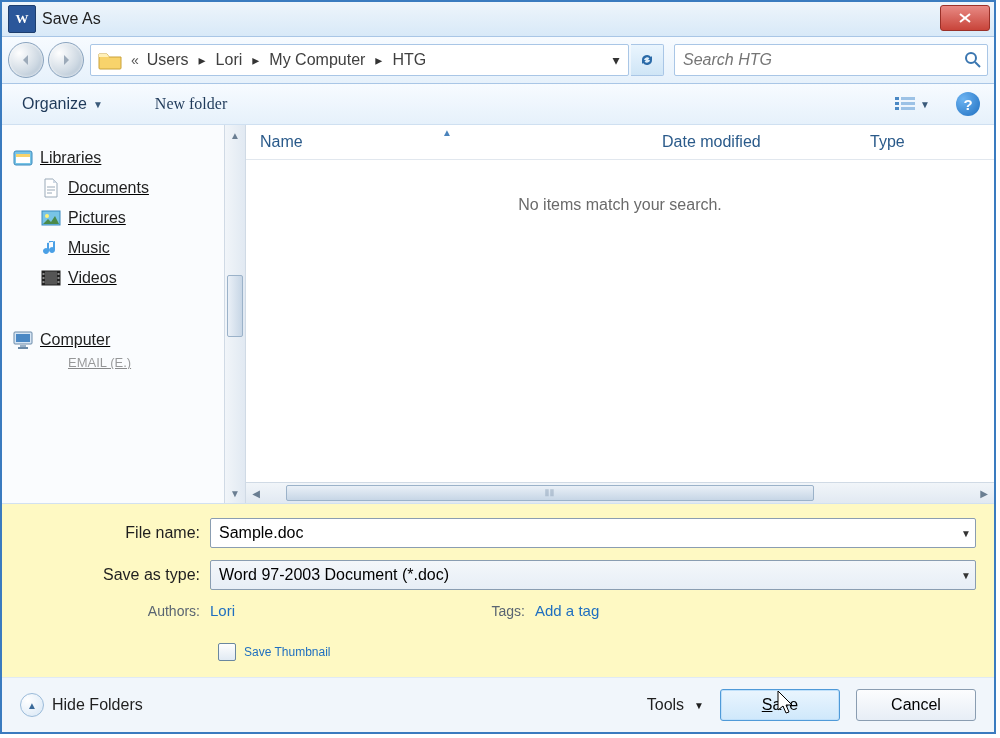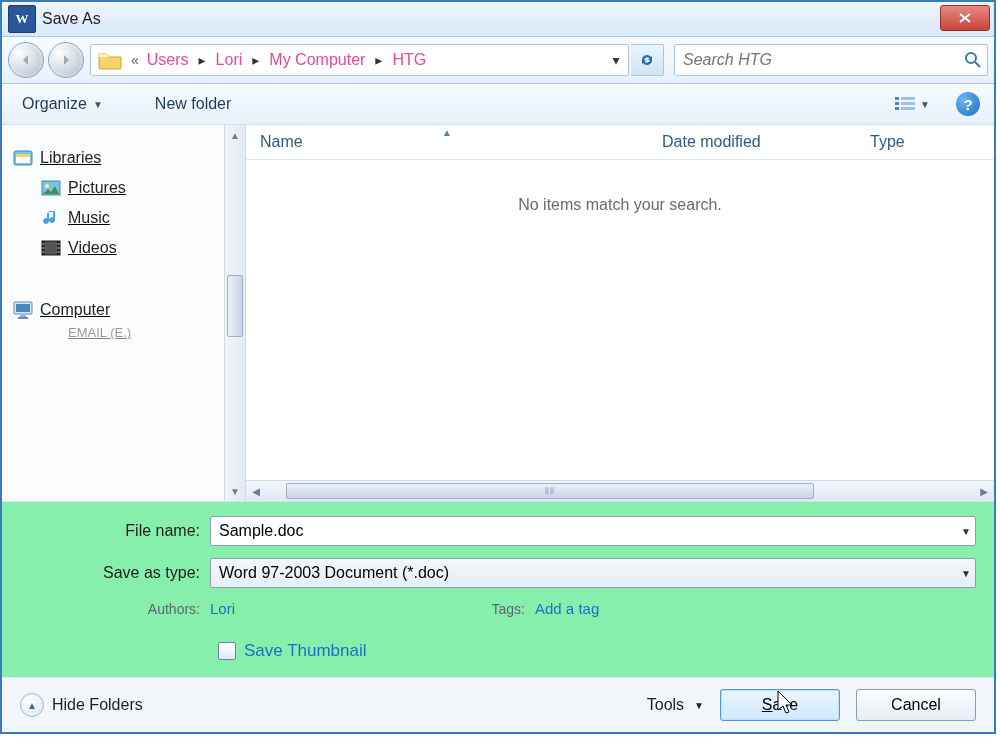--- a/index.html
+++ b/index.html
@@ -11,33 +11,33 @@
   .title-text{font-size:16px;color:#1f1f1f;}
   .close-btn{position:absolute;right:4px;top:3px;width:48px;height:24px;background:linear-gradient(to bottom,#e88a84,#c8443a);border:1px solid #9a3028;border-radius:3px;display:flex;align-items:center;justify-content:center;}
   .close-btn svg{stroke:#fff;stroke-width:2;}
   
   .navrow{height:46px;background:linear-gradient(to bottom,#f7fbff,#e6f1fb);display:flex;align-items:center;padding:0 6px;border-bottom:1px solid #a9c6e6;gap:4px;}
   .navcircle{width:34px;height:34px;border-radius:50%;background:radial-gradient(circle at 30% 30%,#fefefe,#cdd8e2 60%,#9fb3c7);border:1px solid #8aa4bf;box-shadow:inset 0 0 3px #fff;display:flex;align-items:center;justify-content:center;}
   .navcircle svg{fill:#9caab9;}
   .addressbar{flex:1;height:30px;background:#fff;border:1px solid #a9c6e6;border-radius:2px;display:flex;align-items:center;overflow:hidden;margin:0 2px;}
   .folder-icon{width:30px;height:26px;margin:0 2px 0 4px;display:flex;align-items:center;justify-content:center;}
   .chev-sep{color:#555;font-size:14px;padding:0 4px;}
-  .crumb{font-size:16px;color:#ec4899;padding:2px 4px;}
+  .crumb{font-size:16px;color:#404040;padding:2px 4px;}
   .crumb-chev{padding:0 6px;font-size:14px;color:#333;}
   .addr-drop{width:24px;text-align:center;color:#333;}
   .refresh-btn{width:32px;height:30px;border:1px solid #a9c6e6;border-left:none;background:linear-gradient(to bottom,#eaf5fe,#cfe5f6);display:flex;align-items:center;justify-content:center;border-radius:0 2px 2px 0;}
   .searchbox{width:312px;height:30px;border:1px solid #a9c6e6;border-radius:2px;background:#fff;display:flex;align-items:center;margin-left:6px;}
   .searchbox input{flex:1;border:none;outline:none;font-size:16px;color:#4a6a88;font-style:italic;padding:0 8px;background:transparent;}
   .search-icon{width:28px;display:flex;align-items:center;justify-content:center;}
   
   .toolbar{height:40px;background:linear-gradient(to bottom,#f7fbff,#e6f1fb);display:flex;align-items:center;padding:0 14px;border-bottom:1px solid #cfe0f1;position:relative;}
   .tbtn{font-size:16px;color:#1f3a5a;display:flex;align-items:center;gap:6px;padding:3px 6px;border-radius:2px;}
   .tbtn.organize{}
   .tbtn .tri{font-size:10px;color:#3a5a7a;}
-  .nf{margin-left:40px;}
+  .nf{margin-left:40px;font-family:Liberation Serif, serif;}
   .views-btn{margin-left:auto;display:flex;align-items:center;gap:8px;}
   .help-btn{width:24px;height:24px;border-radius:50%;background:radial-gradient(circle at 30% 30%,#6db4f2,#1f6fc0);color:#fff;display:flex;align-items:center;justify-content:center;font-weight:bold;font-size:15px;margin-left:18px;}
   
   .mainarea{flex:1;display:flex;min-height:0;background:#fff;}
   .sidebar{width:222px;background:#fafcfe;padding:20px 4px 4px 10px;box-sizing:border-box;position:relative;text-decoration:underline;}
   .vscroll{width:20px;background:linear-gradient(to right,#f1f5f9,#e1e9f2);border-left:1px solid #d0dae5;border-right:1px solid #d0dae5;position:relative;}
   .vscroll .arrow{height:20px;display:flex;align-items:center;justify-content:center;color:#6a7e92;font-size:10px;}
   .vscroll .thumb{position:absolute;left:2px;right:2px;top:150px;height:60px;background:linear-gradient(to right,#eaf0f7,#c7d6e6);border:1px solid #9bb2c9;border-radius:2px;}
   .tree-h{display:flex;align-items:center;gap:6px;font-size:16px;color:#1f1f1f;margin:2px 0 4px 0;}
   .tree-item{display:flex;align-items:center;gap:6px;font-size:16px;color:#1f1f1f;padding:4px 4px 4px 28px;border-radius:3px;}
@@ -52,33 +52,33 @@
   .sort-ind{position:absolute;left:50%;top:-6px;transform:translateX(-50%);color:#4a83bc;font-size:10px;}
   .col.date{width:180px;}
   .col.type{width:110px;}
   .emptymsg{flex:1;display:flex;justify-content:center;padding-top:36px;font-size:16px;color:#6a6a6a;}
   .hscroll{height:20px;background:linear-gradient(to bottom,#f1f5f9,#e1e9f2);border-top:1px solid #d0dae5;display:flex;align-items:center;position:relative;}
   .hscroll .harrow{width:20px;text-align:center;color:#6a7e92;font-size:10px;}
   .hscroll .track{flex:1;position:relative;height:100%;}
   .hscroll .thumb{position:absolute;top:2px;bottom:2px;left:20px;right:160px;background:linear-gradient(to bottom,#eaf0f7,#c7d6e6);border:1px solid #9bb2c9;border-radius:2px;}
   .hscroll .grip{position:absolute;left:50%;top:50%;transform:translate(-50%,-50%);color:#8ea3b9;letter-spacing:1px;font-size:9px;}
   
-  .form{background:#86efac;padding:14px 18px 10px 18px;border-top:1px solid #d2e1f0;}
+  .form{background:#fef9c3;padding:14px 18px 10px 18px;border-top:1px solid #d2e1f0;}
   .row{display:flex;align-items:center;margin-bottom:12px;}
   .lbl{width:180px;text-align:right;padding-right:10px;font-size:16px;color:#1f1f1f;}
   .combo{flex:1;height:28px;border:1px solid #8a9db1;background:#fff;display:flex;align-items:center;padding:0 8px;font-size:16px;position:relative;border-radius:2px;}
   .combo .dd{position:absolute;right:4px;top:50%;transform:translateY(-50%);font-size:10px;color:#333;}
   .combo.selectlook{background:linear-gradient(to bottom,#f4f7fa,#e7eef6);}
   .metarow{display:flex;align-items:center;margin-top:4px;}
   .metalbl{width:180px;text-align:right;padding-right:10px;font-size:14px;color:#5a6572;}
   .metalink{color:#1f6fc0;font-size:15px;}
   .metaspacer{width:230px;}
   .chkrow{display:flex;align-items:center;margin:24px 0 6px 198px;gap:8px;}
   .chkbox{width:16px;height:16px;border:1px solid #6a879f;background:linear-gradient(to bottom,#fefefe,#e1eaf3);border-radius:2px;}
-  .chklabel{color:#1f6fc0;font-size:17px;}
+  .chklabel{color:#1f6fc0;font-size:12px;}
   
   .footer{height:54px;background:#f1f6fb;display:flex;align-items:center;padding:0 18px;border-top:1px solid #e0eaf4;}
   .hidefolders{display:flex;align-items:center;gap:8px;font-size:16px;color:#1f1f1f;}
   .circup{width:22px;height:22px;border-radius:50%;background:radial-gradient(circle at 30% 30%,#fff,#d6e6f5);border:1px solid #9bbbd9;display:flex;align-items:center;justify-content:center;font-size:10px;color:#3a6a9a;}
   .tools{margin-left:auto;font-size:16px;color:#1f1f1f;display:flex;align-items:center;gap:10px;}
   .winbtn{width:118px;height:30px;border:1px solid #8a9db1;border-radius:3px;background:linear-gradient(to bottom,#fcfdfe,#e7eef6);font-size:16px;display:flex;align-items:center;justify-content:center;margin-left:16px;}
   .winbtn.primary{background:linear-gradient(to bottom,#eaf5fe,#cfe8fb);border-color:#4f9ad8;box-shadow:0 0 0 1px #bfe0fa inset;}
   .underline-accel{text-decoration:underline;}
   .cursor{position:absolute;left:775px;top:688px;pointer-events:none;}
 </style>
@@ -180,20 +180,32 @@
           <svg width="22" height="20" viewBox="0 0 22 20">
               <rect x="2" y="3" width="18" height="14" rx="2" fill="#78c4e6" stroke="#3a8abf"></rect>
               <rect x="4" y="6" width="14" height="9" fill="#fff"></rect>
               <rect x="4" y="6" width="14" height="3" fill="#f8d36b"></rect>
             </svg>
         </span>
         <span>Libraries</span>
       </div>
       <div class="tree-item">
         <span class="ico">
+            <svg width="18" height="20" viewBox="0 0 18 20">
+              <path fill="#fff" stroke="#9aaab9" d="M3 1h8l4 4v14H3z"></path>
+              <path fill="#d0dae5" d="M11 1v4h4z"></path>
+              <line x1="5" y1="9" x2="13" y2="9" stroke="#9aaab9"></line>
+              <line x1="5" y1="12" x2="13" y2="12" stroke="#9aaab9"></line>
+              <line x1="5" y1="15" x2="10" y2="15" stroke="#9aaab9"></line>
+            </svg>
+          </span>
+        <span>Documents</span>
+      </div>
+      <div class="tree-item">
+        <span class="ico">
             <svg width="20" height="16" viewBox="0 0 20 16">
               <rect x="1" y="1" width="18" height="14" fill="#78c4e6" stroke="#3a8abf"></rect>
               <circle cx="6" cy="6" r="2" fill="#fff176"></circle>
               <path fill="#4a8a4a" d="M2 14 l5 -5 3 3 4 -6 4 8z"></path>
             </svg>
           </span>
         <span>Pictures</span>
       </div>
       <div class="tree-item">
         <span class="ico">

